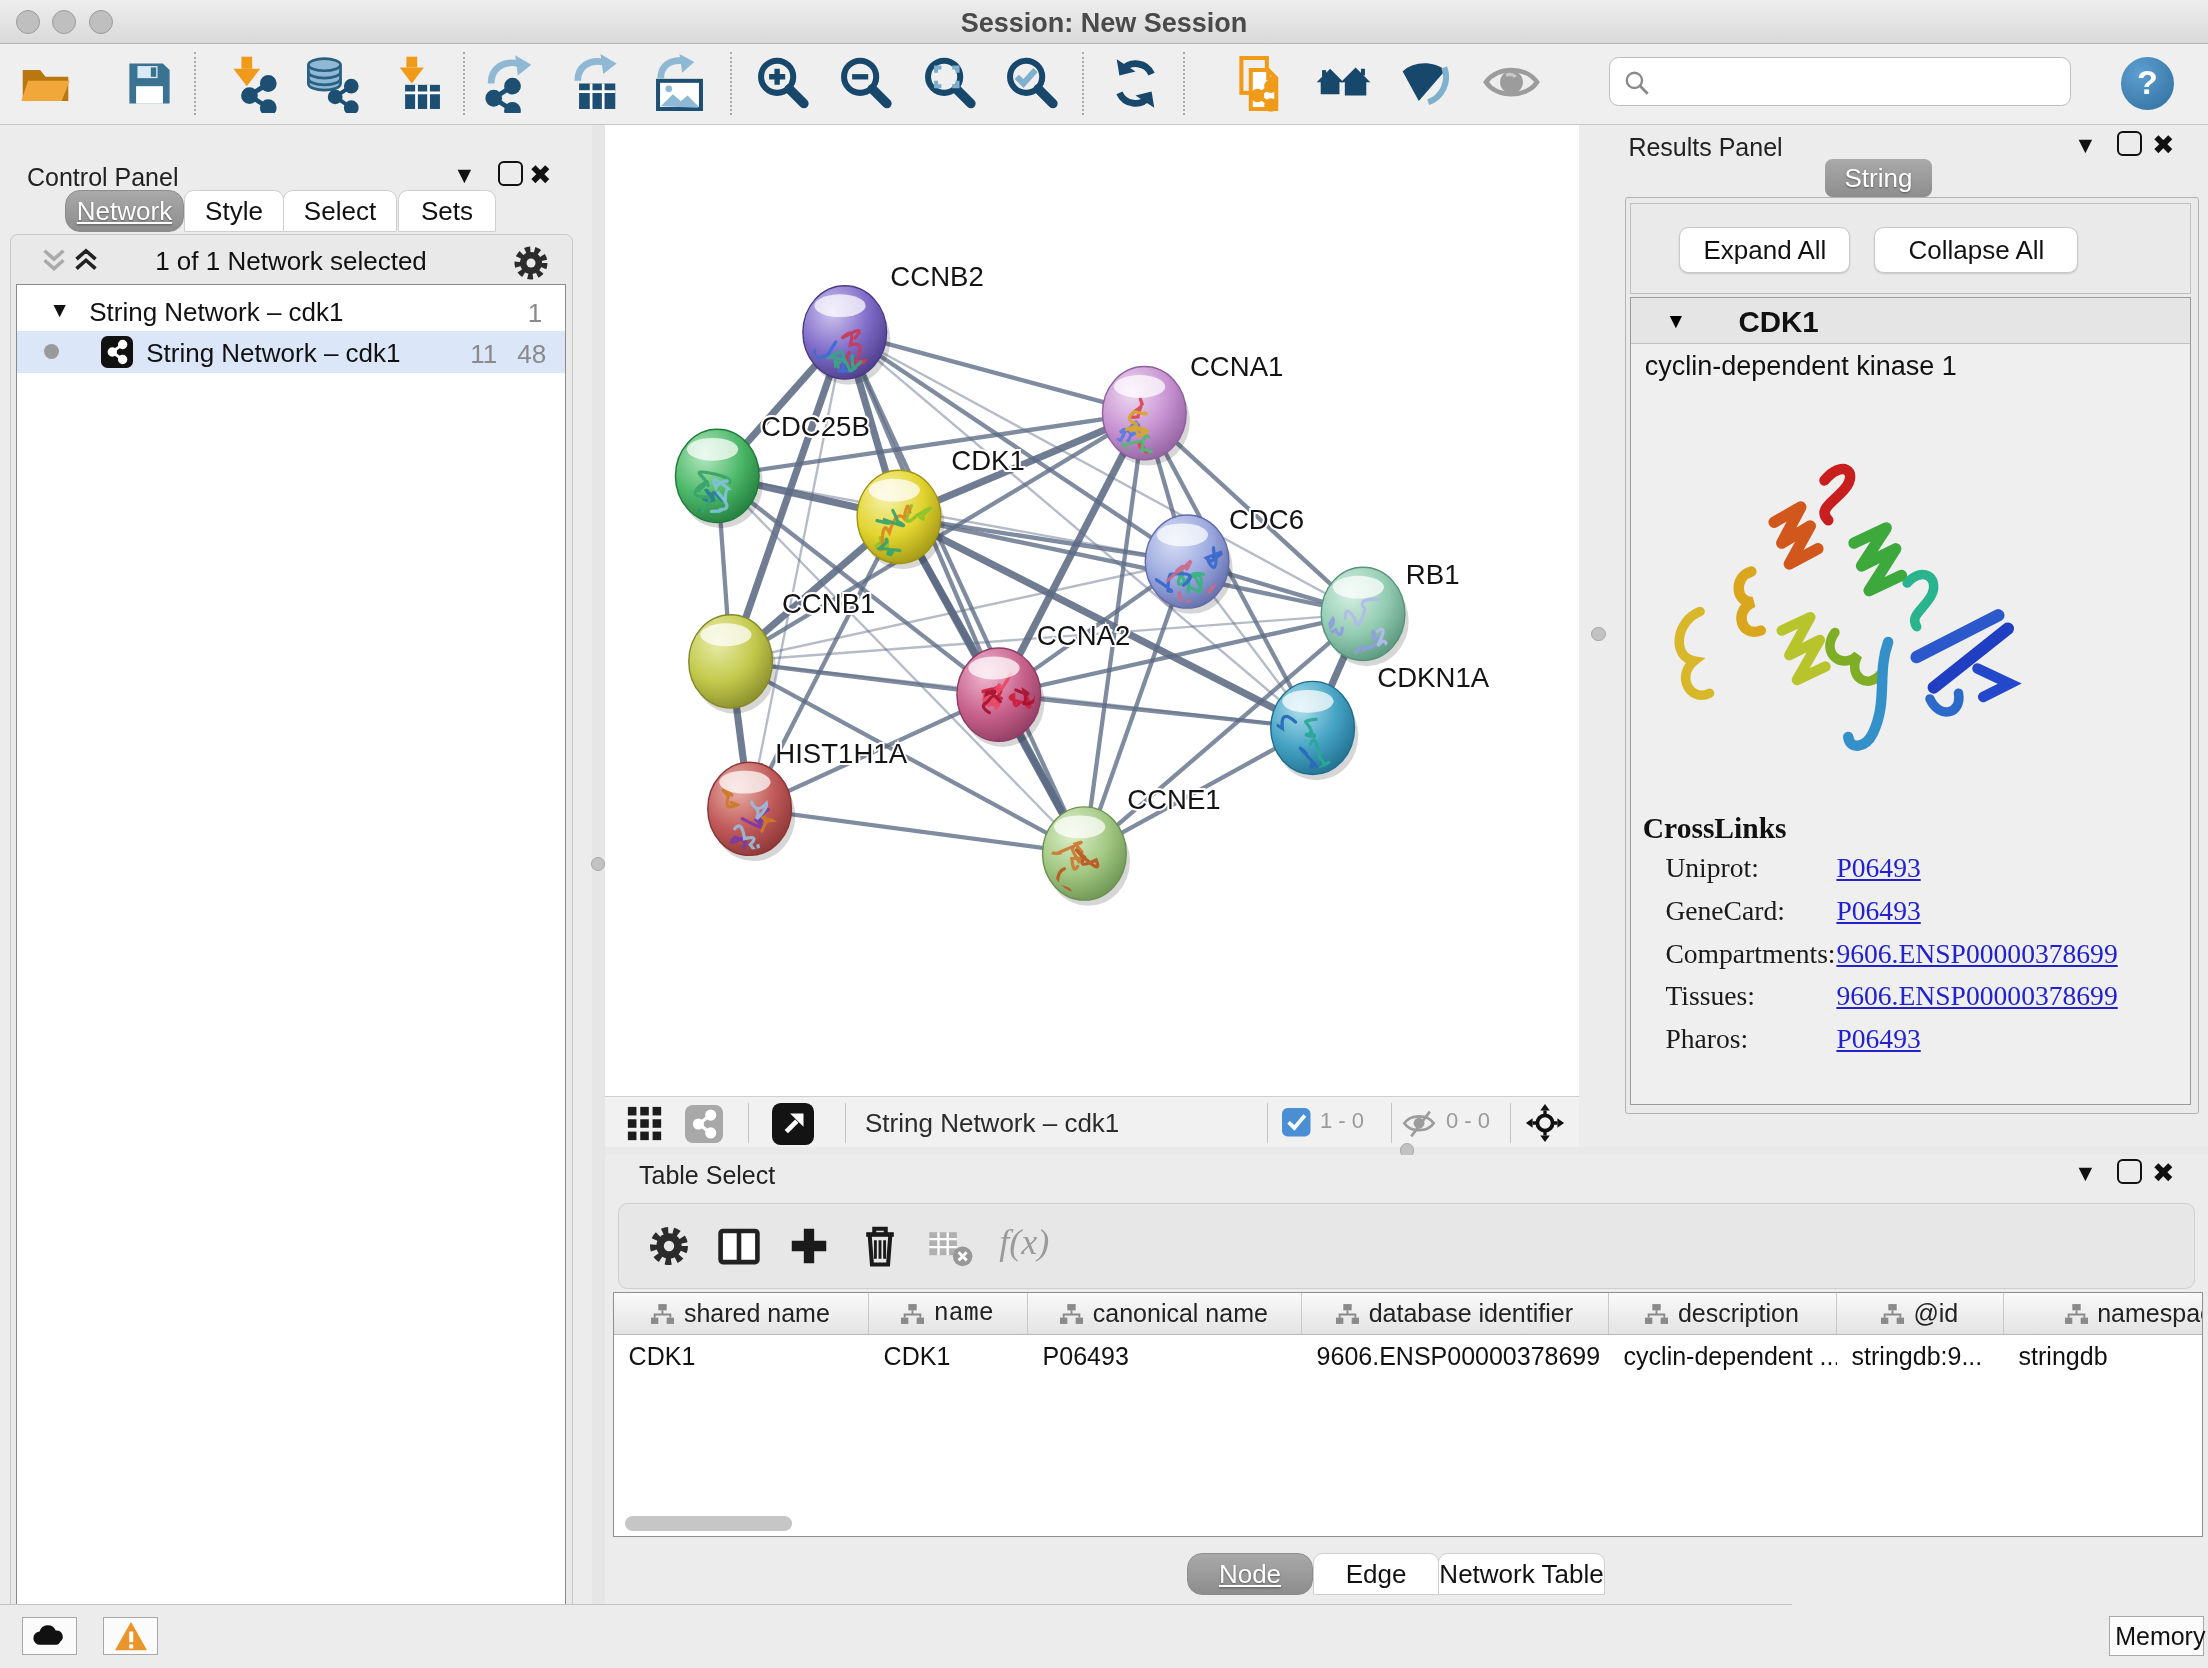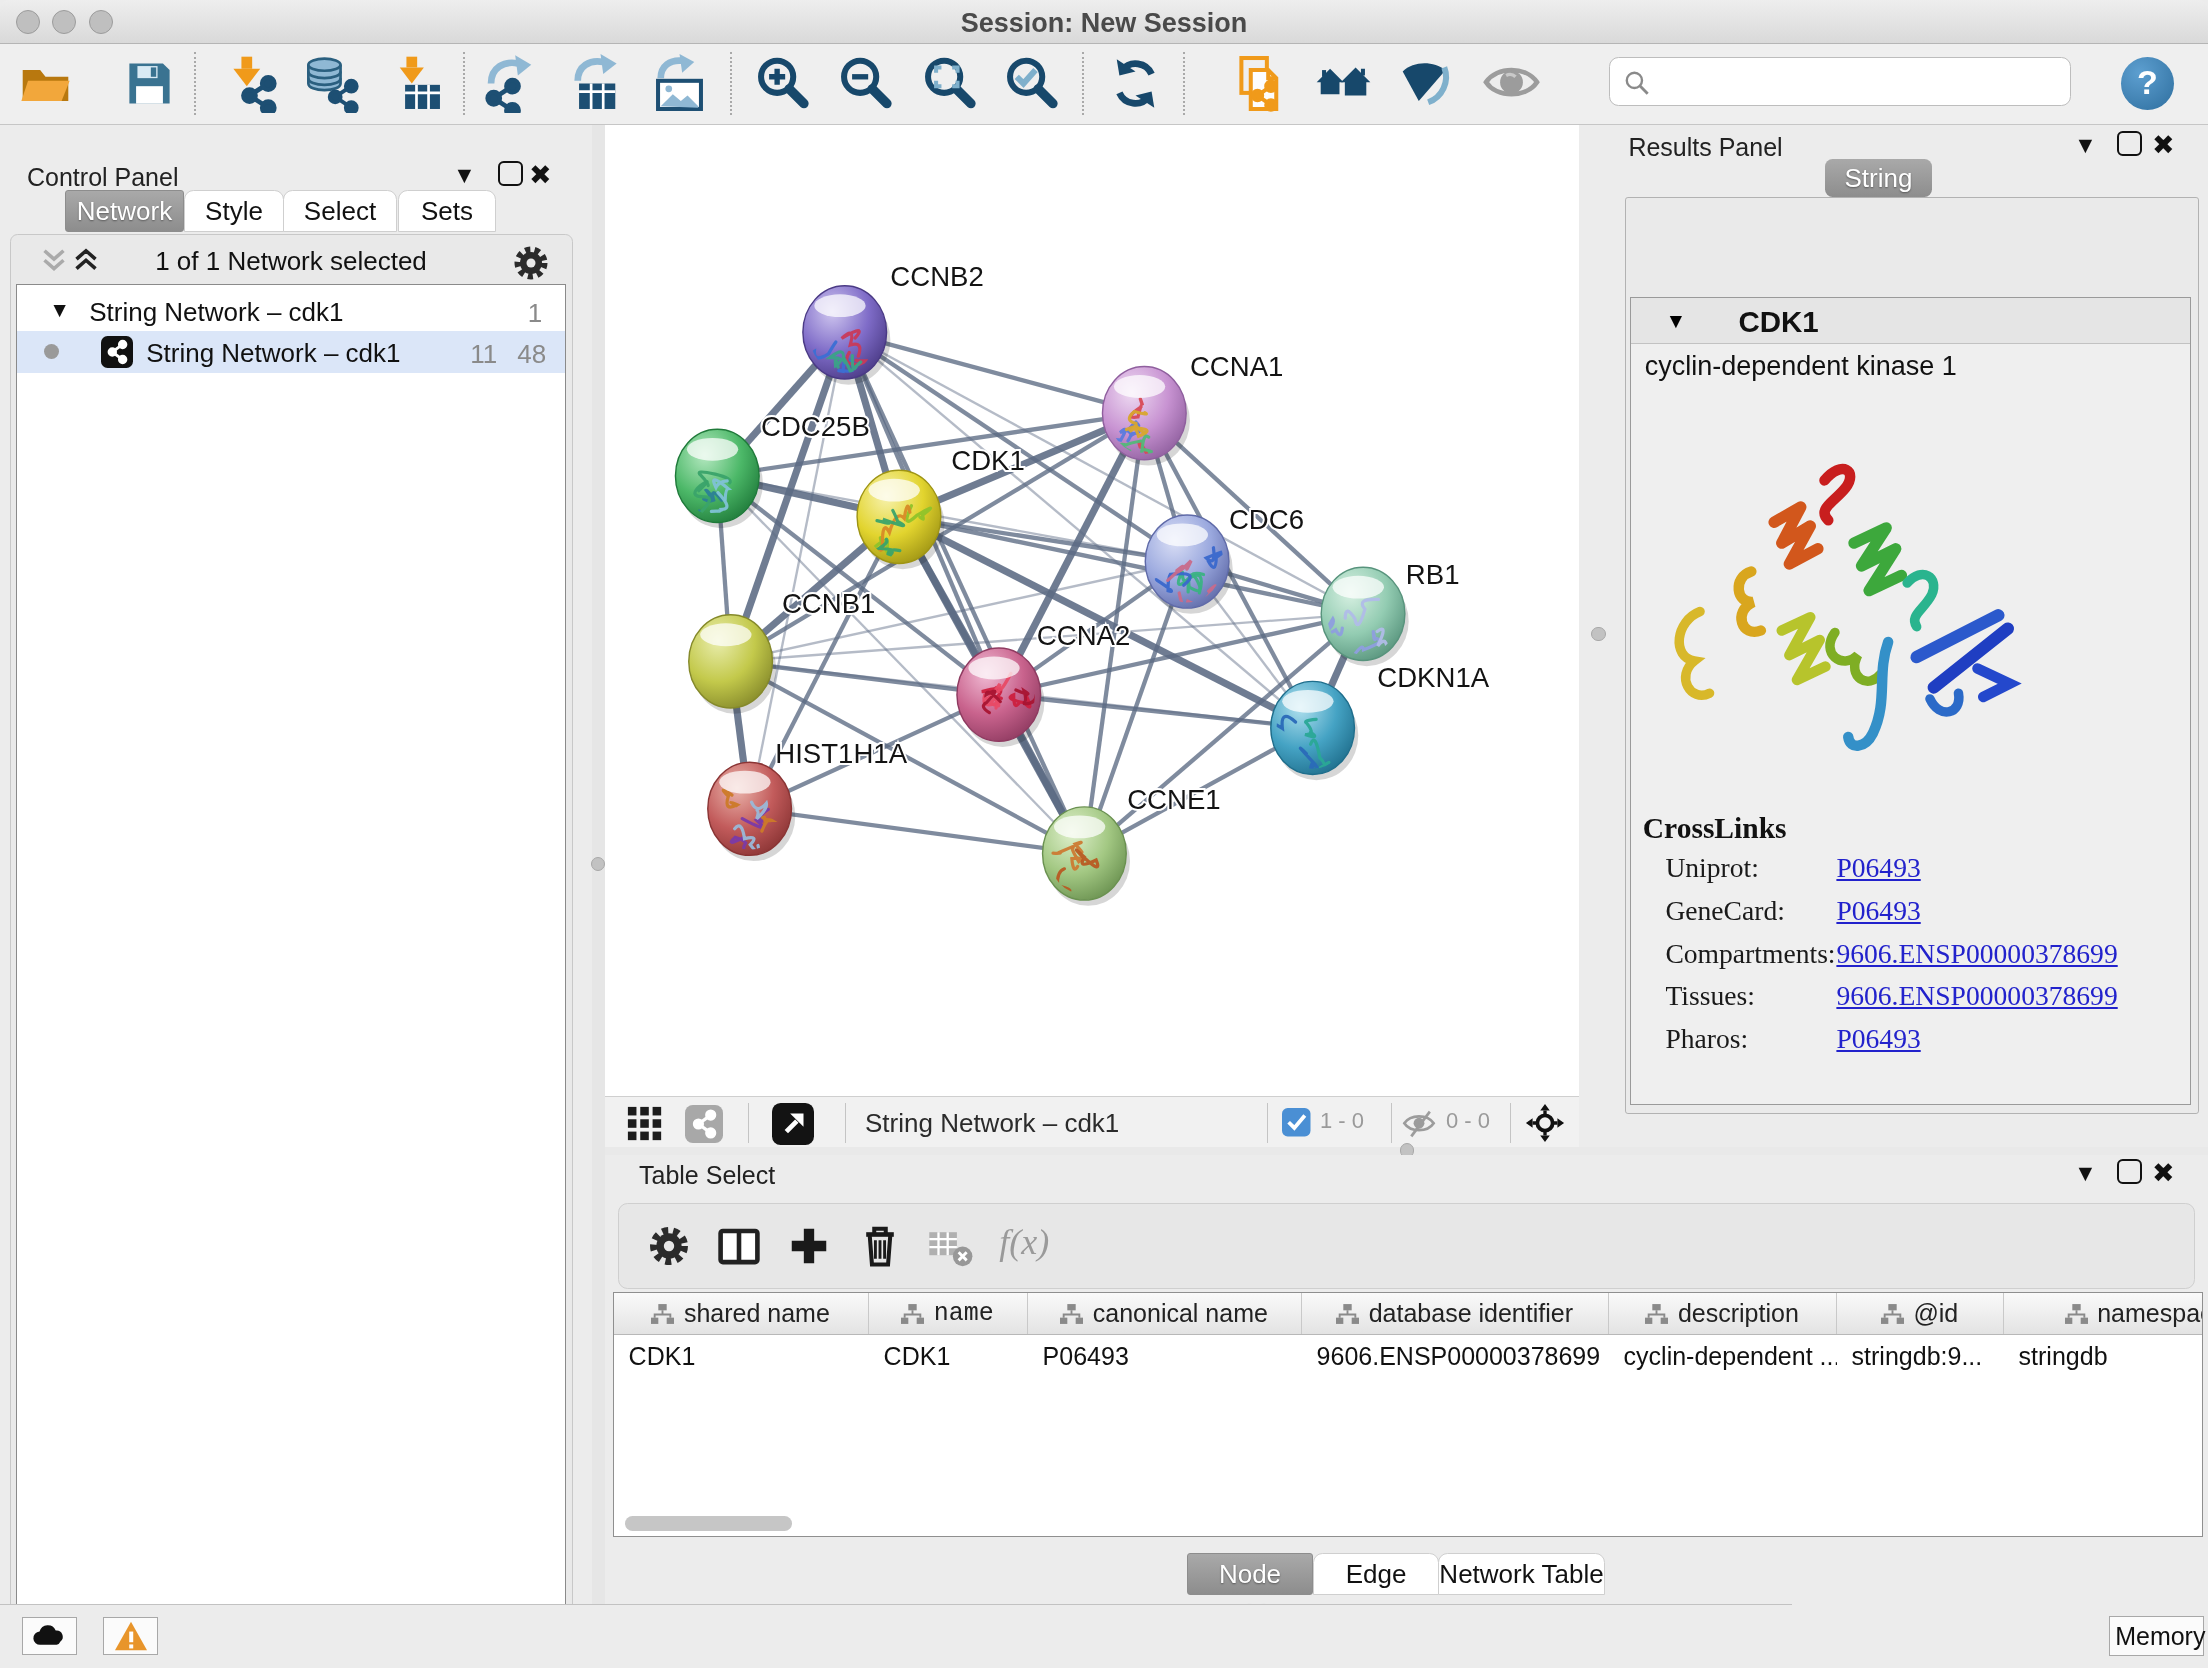--- a/index.html
+++ b/index.html
@@ -32,21 +32,21 @@
     background:radial-gradient(circle at 35% 30%, #5d9fd0, #2e6e9e);
     color:#fff; font-size:34px; font-weight:bold; text-align:center; line-height:51px; }
 
   
   .panel-title { font-size:25px; color:#222; }
   .win-ic { position:absolute; font-size:23px; color:#111; }
   .win-box { position:absolute; width:25px; height:25px; border:2.9px solid #111; border-radius:5.7px; }
   .tab { position:absolute; height:42px; background:#fff; border:1px solid #cfcfcf;
     border-radius:9.5px 9.5px 0 0; font-size:26px; color:#111; text-align:center; line-height:40px; }
   .tab.sel { background:linear-gradient(#a9a9a9,#8d8d8d); color:#fff; border-color:#8d8d8d;
-    text-shadow:0 1px 1.9px rgba(0,0,0,.4); border-radius:3px; }
+    text-shadow:0 1px 1.9px rgba(0,0,0,.4); border-radius:15px;text-decoration:underline; }
 
   
   #control-panel { left:0; top:125px; width:592px; height:1479px; background:#ececec;margin-top:30px; }
   #cp-inner { position:absolute; left:9.5px; top:79px; width:563px; height:1385px;
     background:#e9e9e9; border:1px solid #c8c8c8; border-radius:7.6px;text-decoration:underline; }
   #cp-tree { position:absolute; left:5.7px; top:49px; width:550px; height:1328px;
     background:#fff; border:1.9px solid #8a8a8a; }
   .tree-row { position:absolute; left:0; width:100%; height:42px; font-size:26px; color:#111; }
   .tree-row.sel { background:#dbe6f8; }
   .tree-num { position:absolute; top:7.6px; color:#8a8a8a; font-size:26px; }
@@ -688,20 +688,24 @@
     <div class="splitter-dot" style="left:12.4px;top:502px"></div>
   </div>
 
   <div id="results-panel" class="abs">
     <div class="panel-title abs" style="left:11.4px;top:7.6px">Results Panel</div>
     <div class="win-ic" style="left:457px;top:6.7px">▼</div>
     <div class="win-box" style="left:500px;top:5.7px"></div>
     <div class="win-ic" style="left:535px;top:3.8px;font-size:27px">✖</div>
     <div id="rp-tab">String</div>
     <div id="rp-outer">
+      <div id="rp-btnbox">
+        <div class="rp-btn" style="left:48px;width:171px">Expand All</div>
+        <div class="rp-btn" style="left:243px;width:204px">Collapse All</div>
+      </div>
       <div id="rp-content">
         <div id="rp-entry-head">
           <span class="abs" style="left:34px;top:11.4px;font-size:21px">▼</span>
           <span class="abs" style="left:107px;top:6.7px;font-size:29.5px;font-weight:bold;color:#111">CDK1</span>
         </div>
         <div id="rp-desc">cyclin-dependent kinase 1</div>
         <svg class="abs" style="left:7.6px;top:133px" width="409" height="361" viewBox="0 0 430 380">
           <g fill="none" stroke-linecap="round">
             <path d="M195 52c18-22 36-10 22 8c-12 15-30 22-18 34" stroke="#c81e1e" stroke-width="11"></path>
             <path d="M142 96l28-16l-20 38l30-18l-22 40l30-16" stroke="#d2571c" stroke-width="12" stroke-linejoin="round"></path>

